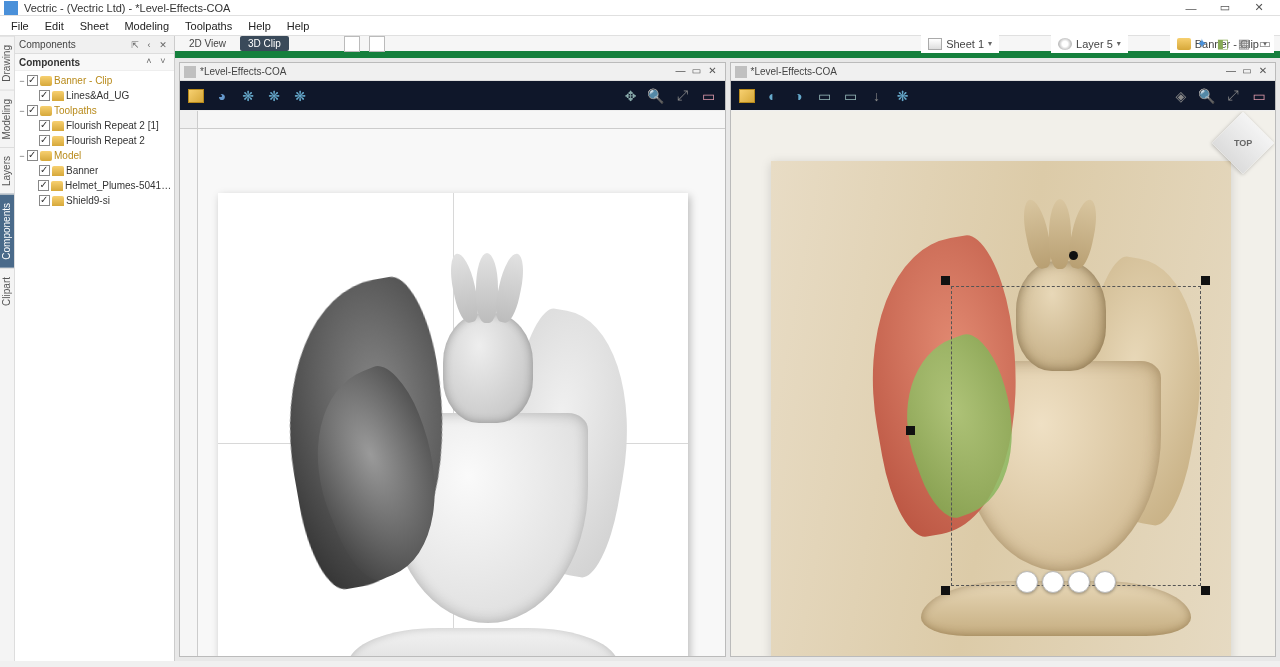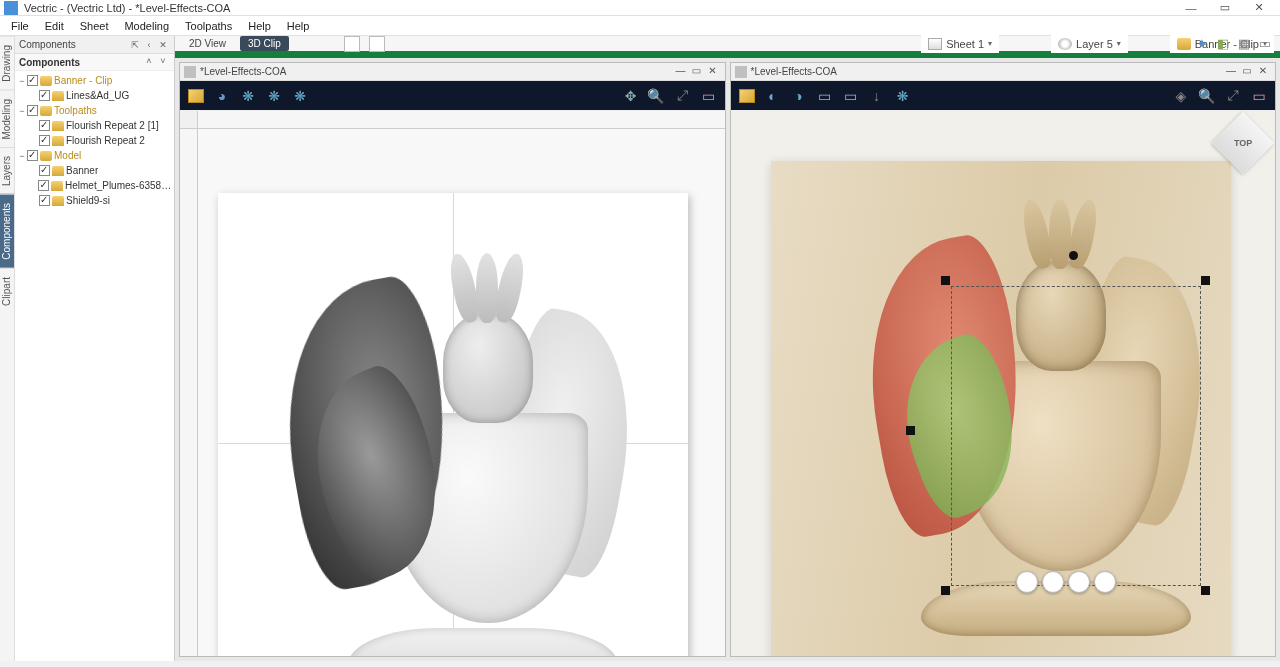--- a/index.html
+++ b/index.html
@@ -195,21 +195,21 @@
           <span class="tree-exp"></span>
           <span class="tree-chk on"></span>
           <span class="tree-icon comp"></span>
           <span class="tree-label">Banner</span>
         </div>
         <div class="tree-row">
           <span class="tree-indent" style="width: 12px;"></span>
           <span class="tree-exp"></span>
           <span class="tree-chk on"></span>
           <span class="tree-icon comp"></span>
-          <span class="tree-label">Helmet_Plumes-63589-A</span>
+          <span class="tree-label">Helmet_Plumes-50412-A</span>
         </div>
         <div class="tree-row">
           <span class="tree-indent" style="width: 12px;"></span>
           <span class="tree-exp"></span>
           <span class="tree-chk on"></span>
           <span class="tree-icon comp"></span>
           <span class="tree-label">Shield9-si</span>
         </div>
       </div>
   </div>

